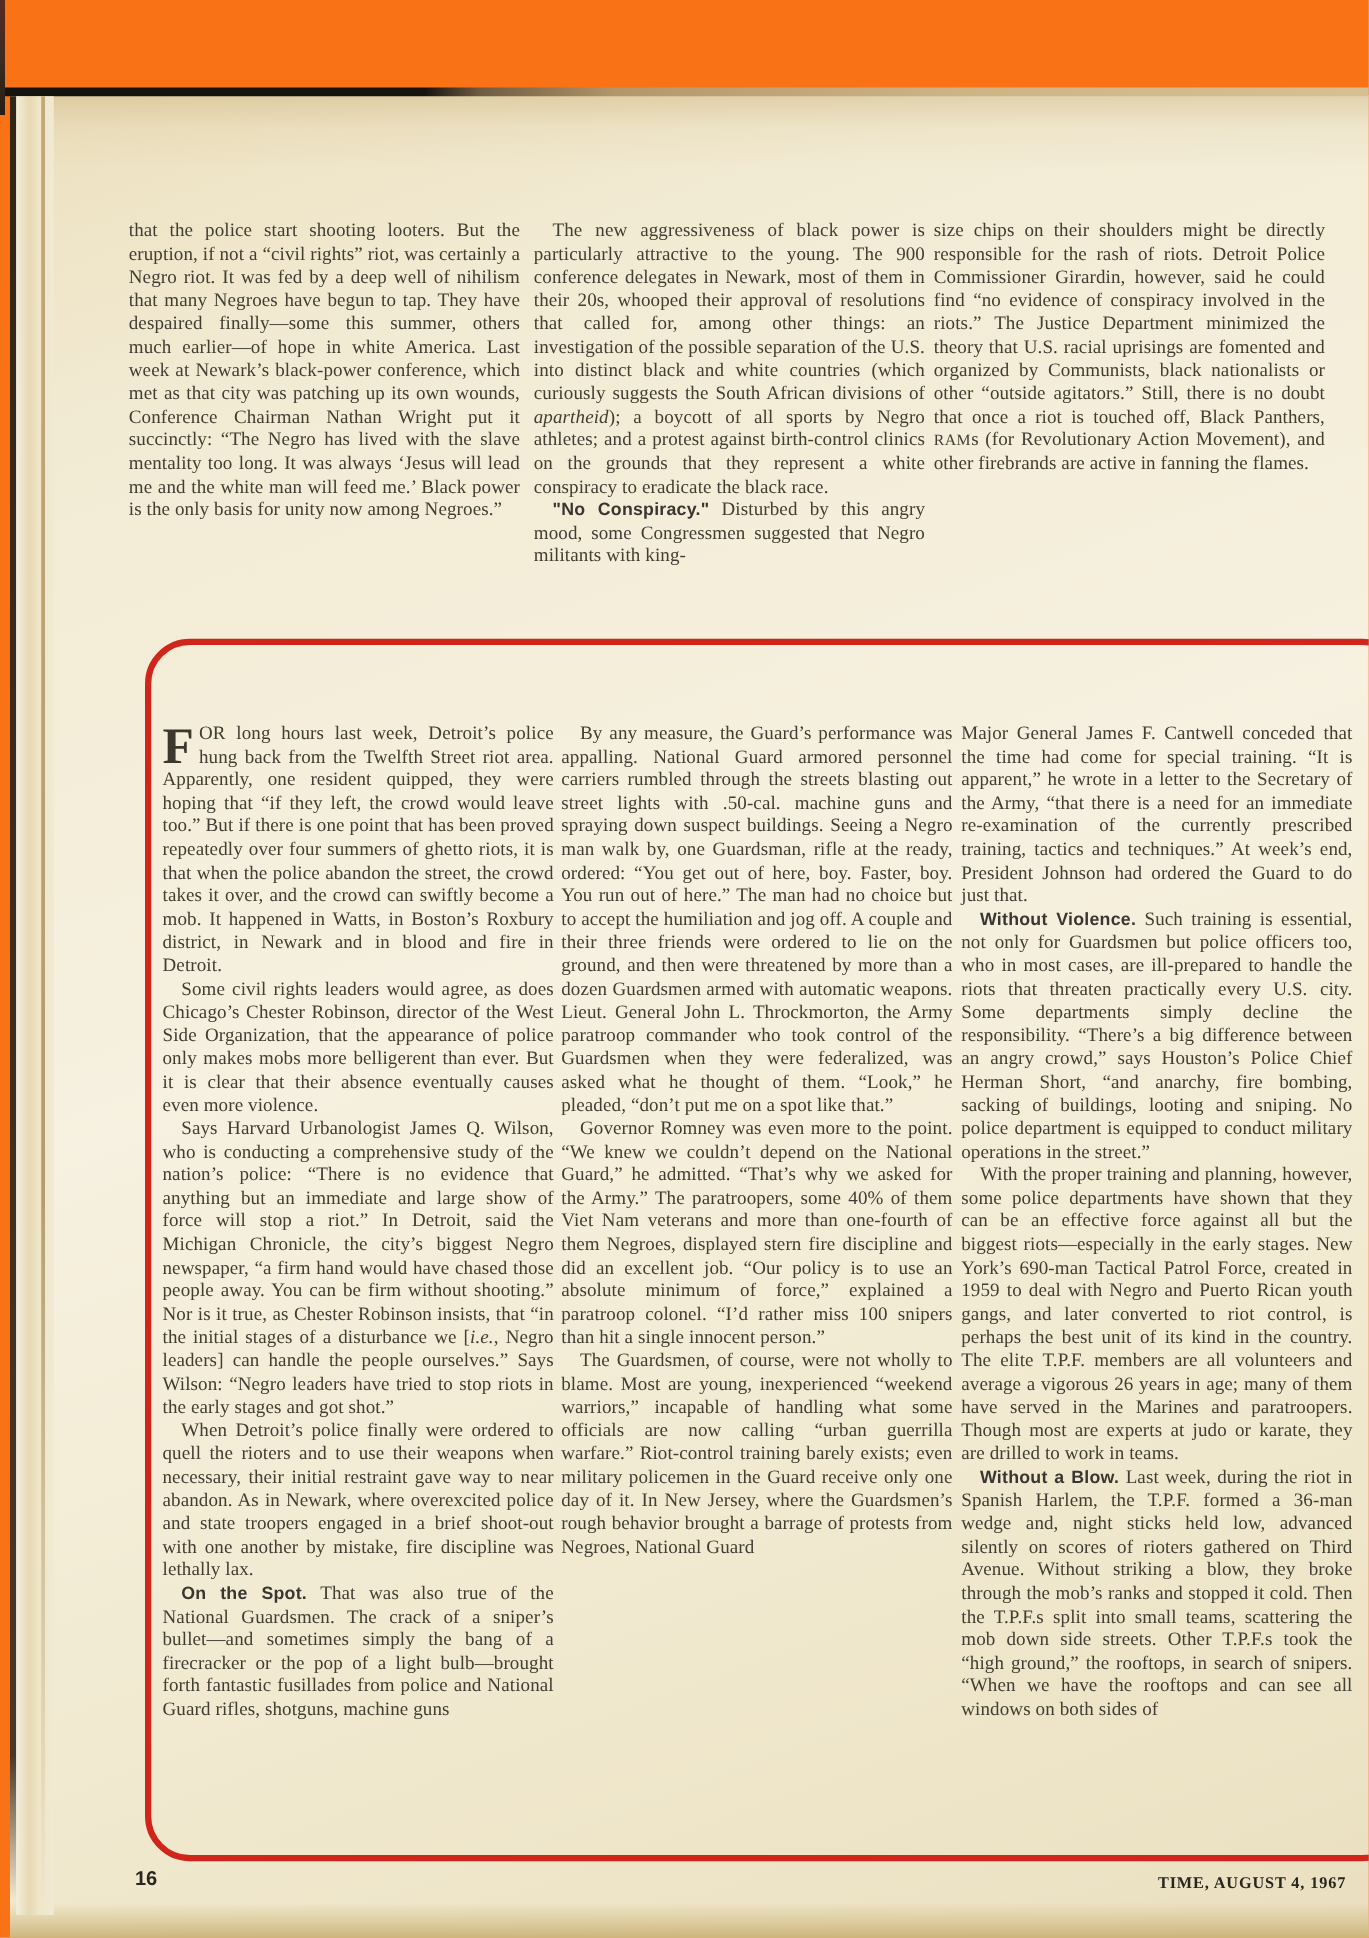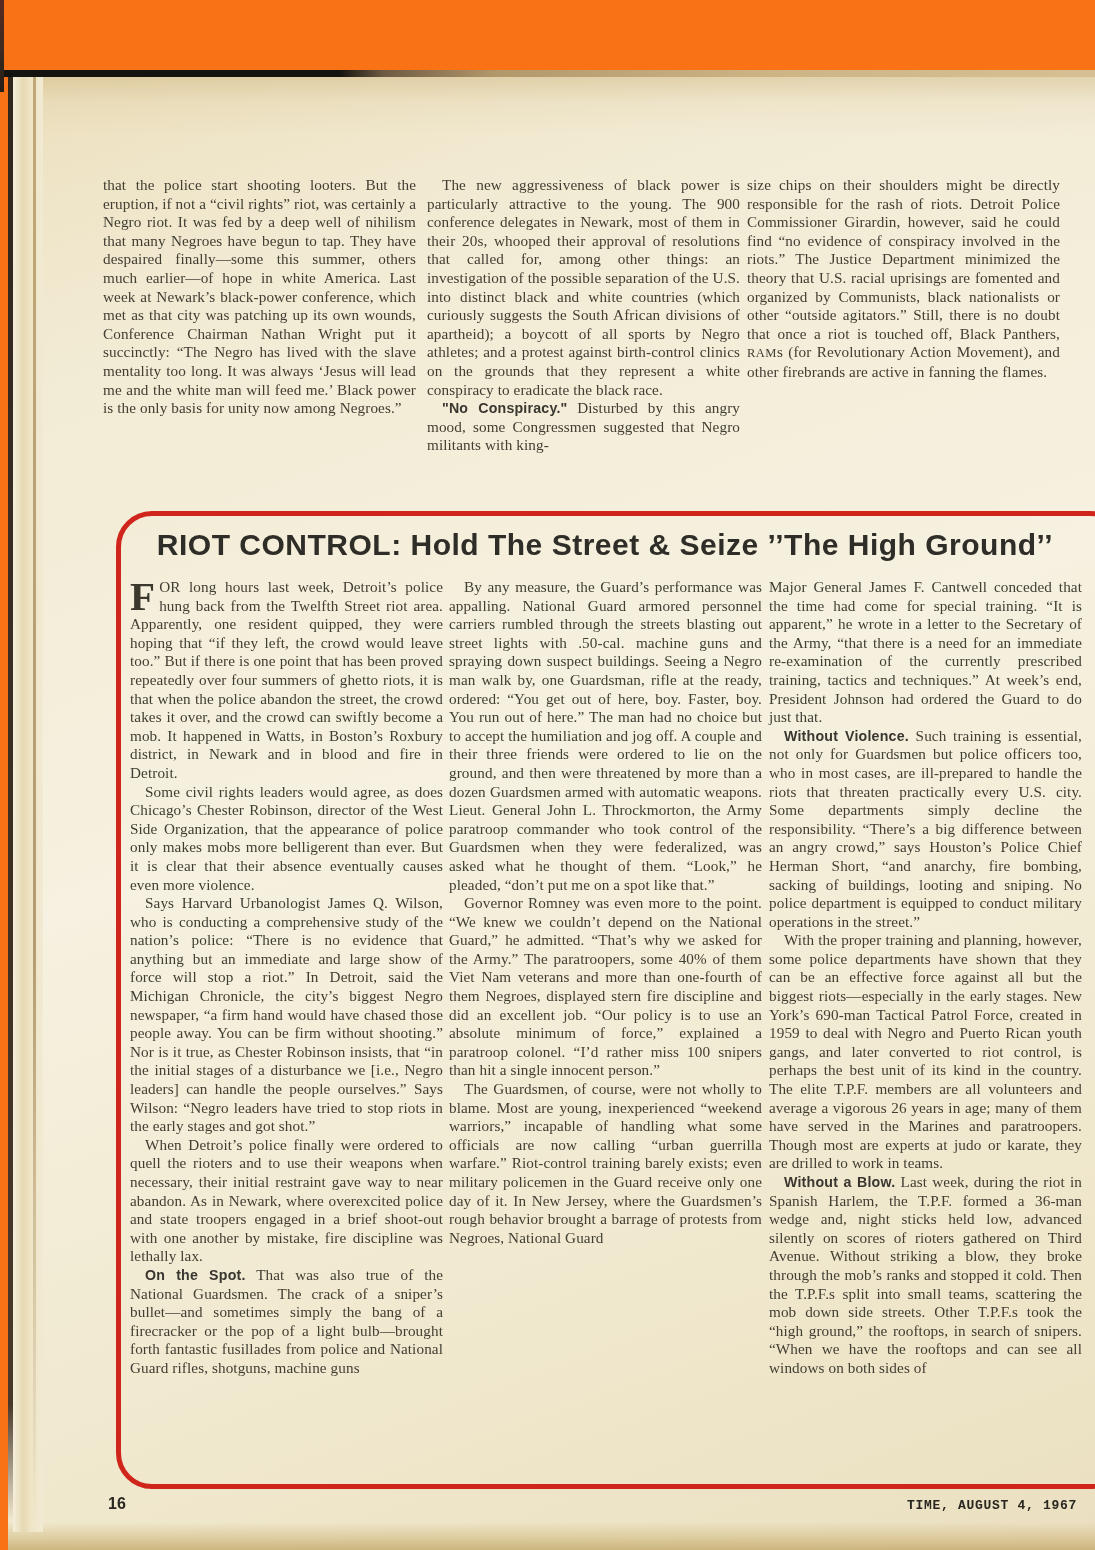--- a/index.html
+++ b/index.html
@@ -47,21 +47,21 @@
   .col{
     position:absolute;width:313px;
     text-align:justify;
     font-size:15.2px;line-height:18.6px;
     color:#403d32;
     letter-spacing:0.1px;
   }
   .col p{margin:0;text-indent:15px;}
   .col p.noindent{text-indent:0;}
   .seg-p{}
-  .seg-i{}
+  .seg-i{font-style:italic;}
   .seg-b{
     font-family:"Liberation Sans", sans-serif;
     font-weight:bold;font-size:14.2px;letter-spacing:0.2px;color:#393630;
   }
   .seg-sc{font-size:12.6px;letter-spacing:0.4px;}
   .dropcap{
     float:left;
     font-size:41px;line-height:33px;
     padding:2px 4px 0 0;
     font-weight:bold;color:#3b382e;
@@ -92,21 +92,21 @@
   .box-col-3{left:769px;top:578px;}
 
   
   .page-number{
     position:absolute;left:108px;top:1495px;
     font-family:Liberation Sans, sans-serif;
     font-weight:bold;font-size:16px;color:#28261f;
   }
   .footer-right{
     position:absolute;right:18px;top:1498px;
-    font-family:Liberation Mono, monospace;
+    font-family:Liberation Serif, serif;
     font-weight:bold;font-size:13px;letter-spacing:0.7px;color:#28261f;
   }
 </style>
 </head>
 <body>
 
 <div class="canvas">
 
   <div class="page"></div>
   <div class="bottom-band"></div>
@@ -121,21 +121,20 @@
     </div>
   <div class="col top-col-2">
       <p><span class="seg-p">The new aggressiveness of black power is particularly attractive to the young. The 900 conference delegates in Newark, most of them in their 20s, whooped their approval of resolutions that called for, among other things: an investigation of the possible separation of the U.S. into distinct black and white countries (which curiously suggests the South African divisions of </span><span class="seg-i">apartheid</span><span class="seg-p">); a boycott of all sports by Negro athletes; and a protest against birth-control clinics on the grounds that they represent a white conspiracy to eradicate the black race.</span></p>
       <p><span class="seg-b">"No Conspiracy."</span><span class="seg-p"> Disturbed by this angry mood, some Congressmen suggested that Negro militants with king-</span></p>
     </div>
   <div class="col top-col-3">
       <p class="noindent"><span class="seg-p">size chips on their shoulders might be directly responsible for the rash of riots. Detroit Police Commissioner Girardin, however, said he could find “no evidence of conspiracy involved in the riots.” The Justice Department minimized the theory that U.S. racial uprisings are fomented and organized by Communists, black nationalists or other “outside agitators.” Still, there is no doubt that once a riot is touched off, Black Panthers, </span><span class="seg-sc">RAM</span><span class="seg-p">s (for Revolutionary Action Movement), and other firebrands are active in fanning the flames.</span></p>
     </div>
 
   <div class="riot-box"></div>
-  <div class="riot-title">RIOT CONTROL: Hold The Street &amp; Seize ’’The High Ground’’</div>
 
   <div class="col box-col-1">
       <p class="noindent"><span class="dropcap">F</span><span class="seg-p">OR long hours last week, Detroit’s police hung back from the Twelfth Street riot area. Apparently, one resident quipped, they were hoping that “if they left, the crowd would leave too.” But if there is one point that has been proved repeatedly over four summers of ghetto riots, it is that when the police abandon the street, the crowd takes it over, and the crowd can swiftly become a mob. It happened in Watts, in Boston’s Roxbury district, in Newark and in blood and fire in Detroit.</span></p>
       <p><span class="seg-p">Some civil rights leaders would agree, as does Chicago’s Chester Robinson, director of the West Side Organization, that the appearance of police only makes mobs more belligerent than ever. But it is clear that their absence eventually causes even more violence.</span></p>
       <p><span class="seg-p">Says Harvard Urbanologist James Q. Wilson, who is conducting a comprehensive study of the nation’s police: “There is no evidence that anything but an immediate and large show of force will stop a riot.” In Detroit, said the Michigan Chronicle, the city’s biggest Negro newspaper, “a firm hand would have chased those people away. You can be firm without shooting.” Nor is it true, as Chester Robinson insists, that “in the initial stages of a disturbance we [</span><span class="seg-i">i.e.</span><span class="seg-p">, Negro leaders] can handle the people ourselves.” Says Wilson: “Negro leaders have tried to stop riots in the early stages and got shot.”</span></p>
       <p><span class="seg-p">When Detroit’s police finally were ordered to quell the rioters and to use their weapons when necessary, their initial restraint gave way to near abandon. As in Newark, where overexcited police and state troopers engaged in a brief shoot-out with one another by mistake, fire discipline was lethally lax.</span></p>
       <p><span class="seg-b">On the Spot.</span><span class="seg-p"> That was also true of the National Guardsmen. The crack of a sniper’s bullet—and sometimes simply the bang of a firecracker or the pop of a light bulb—brought forth fantastic fusillades from police and National Guard rifles, shotguns, machine guns</span></p>
     </div>
   <div class="col box-col-2">
       <p><span class="seg-p">By any measure, the Guard’s performance was appalling. National Guard armored personnel carriers rumbled through the streets blasting out street lights with .50-cal. machine guns and spraying down suspect buildings. Seeing a Negro man walk by, one Guardsman, rifle at the ready, ordered: “You get out of here, boy. Faster, boy. You run out of here.” The man had no choice but to accept the humiliation and jog off. A couple and their three friends were ordered to lie on the ground, and then were threatened by more than a dozen Guardsmen armed with automatic weapons. Lieut. General John L. Throckmorton, the Army paratroop commander who took control of the Guardsmen when they were federalized, was asked what he thought of them. “Look,” he pleaded, “don’t put me on a spot like that.”</span></p>

